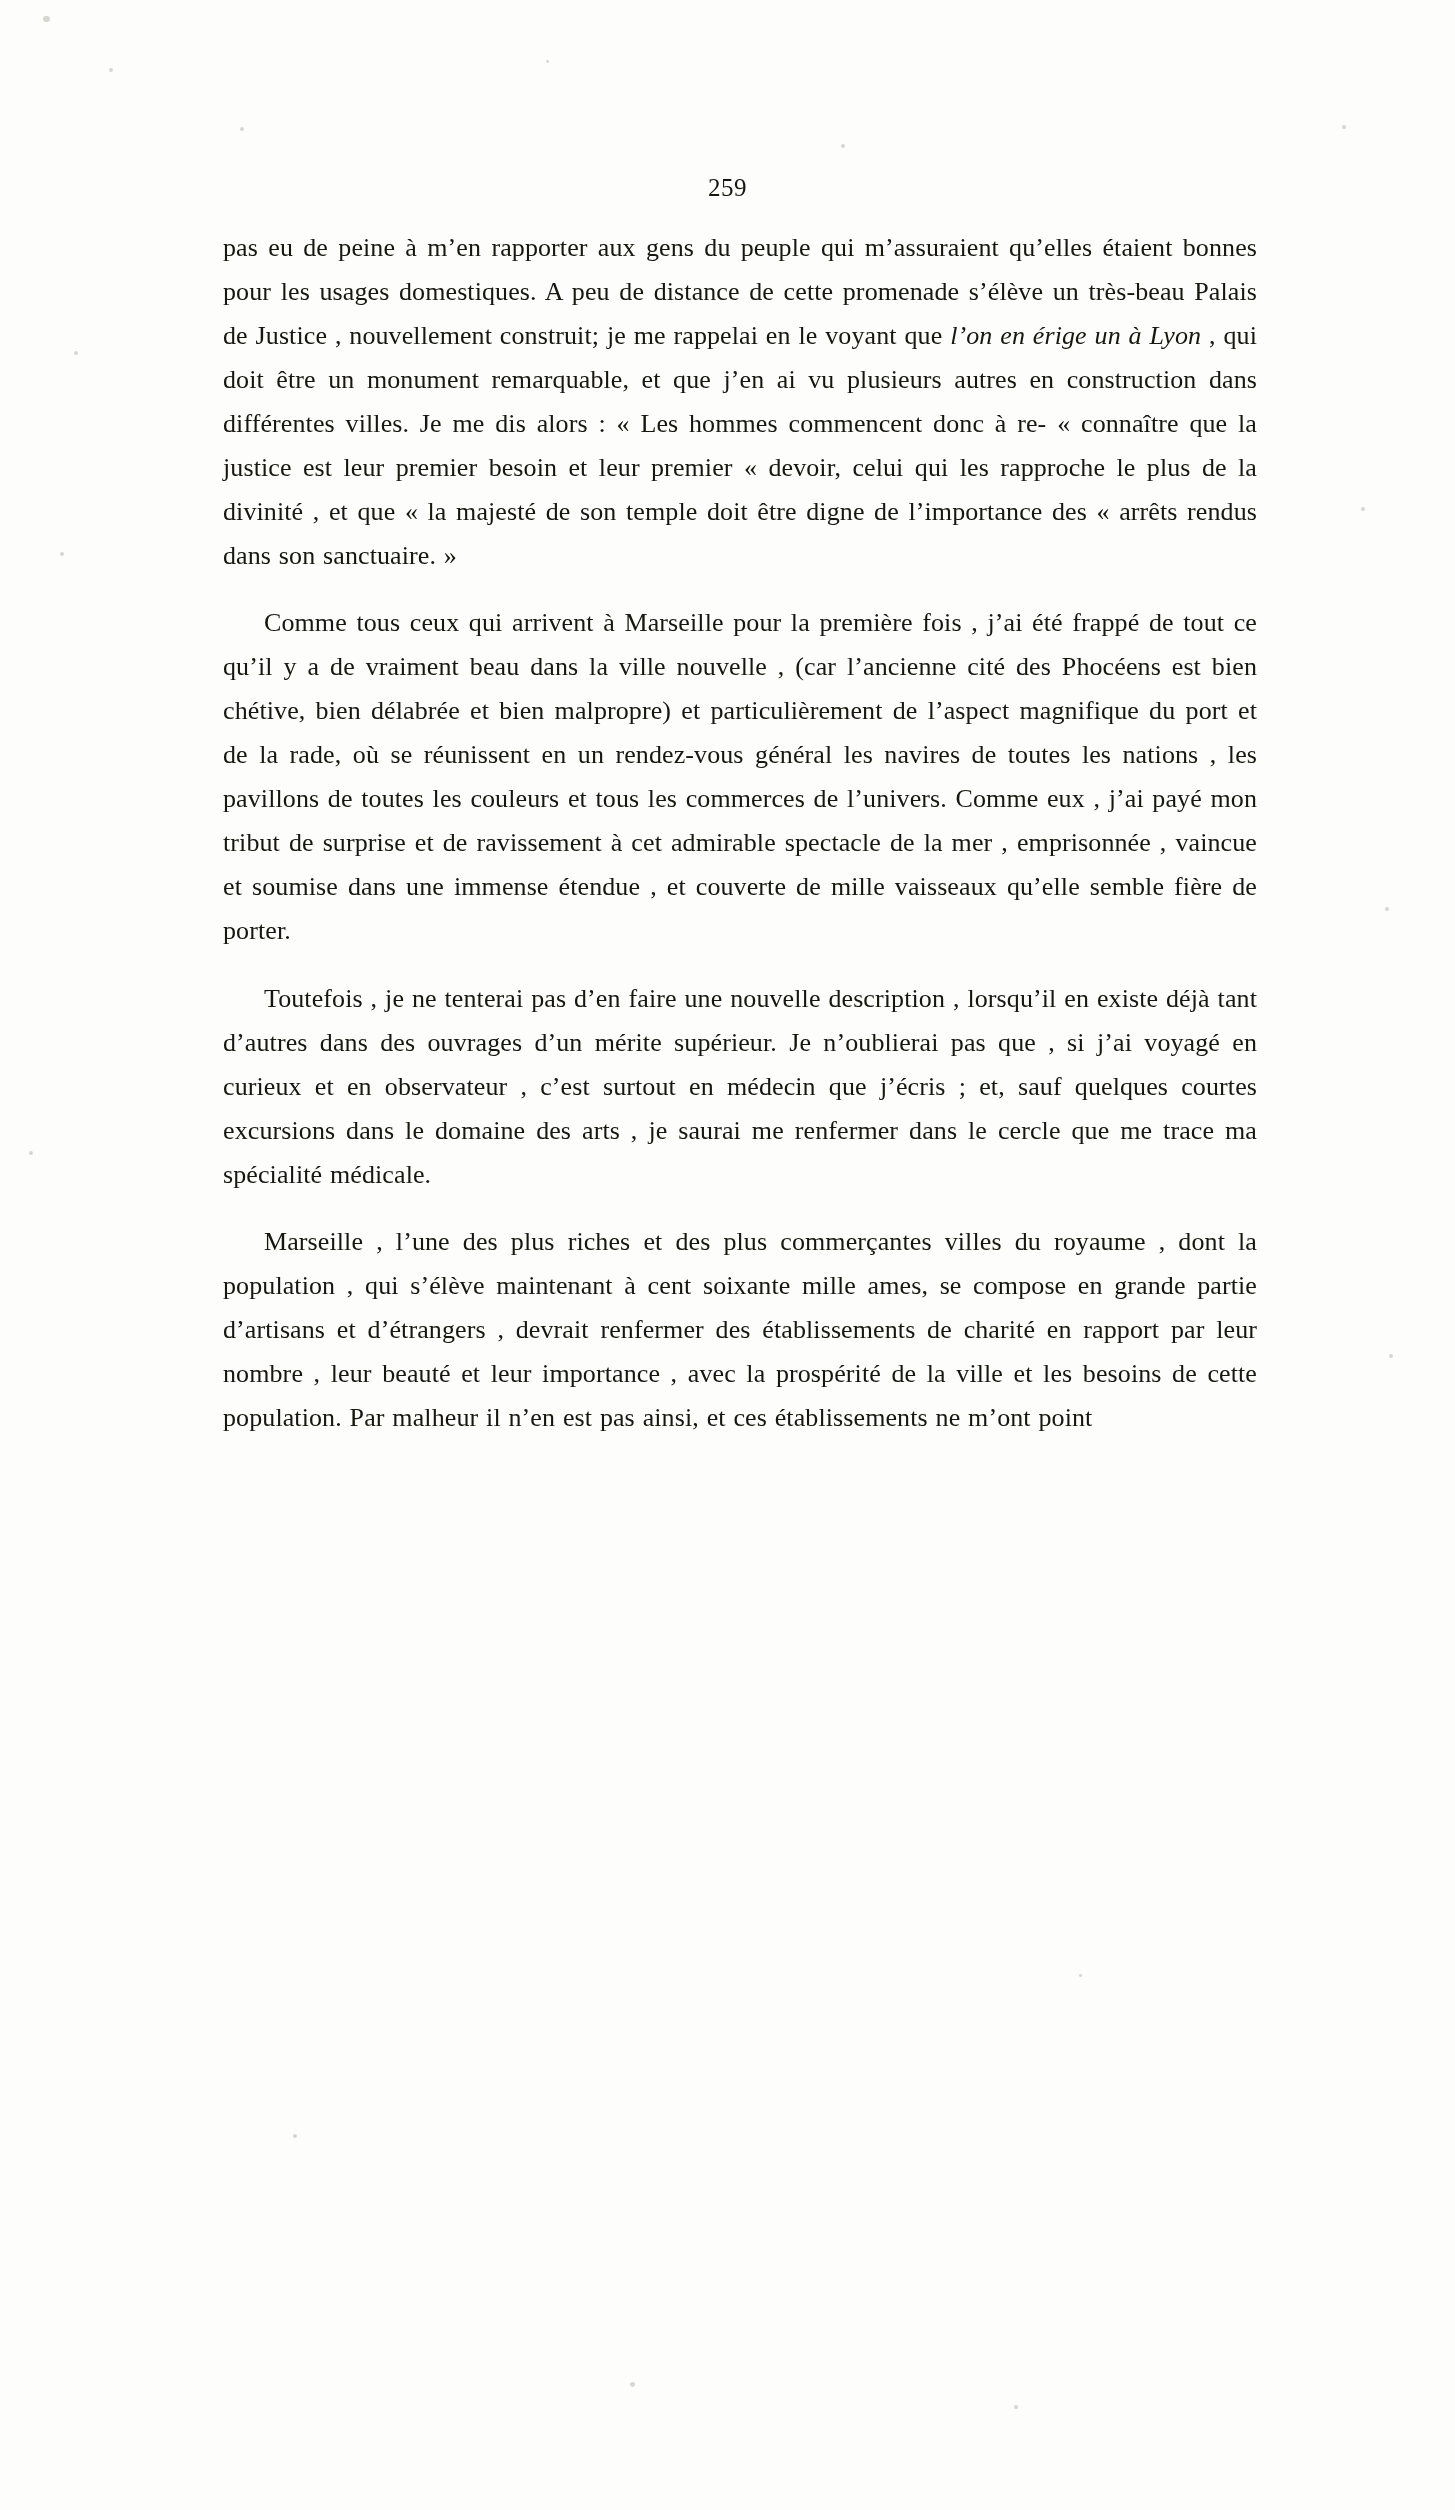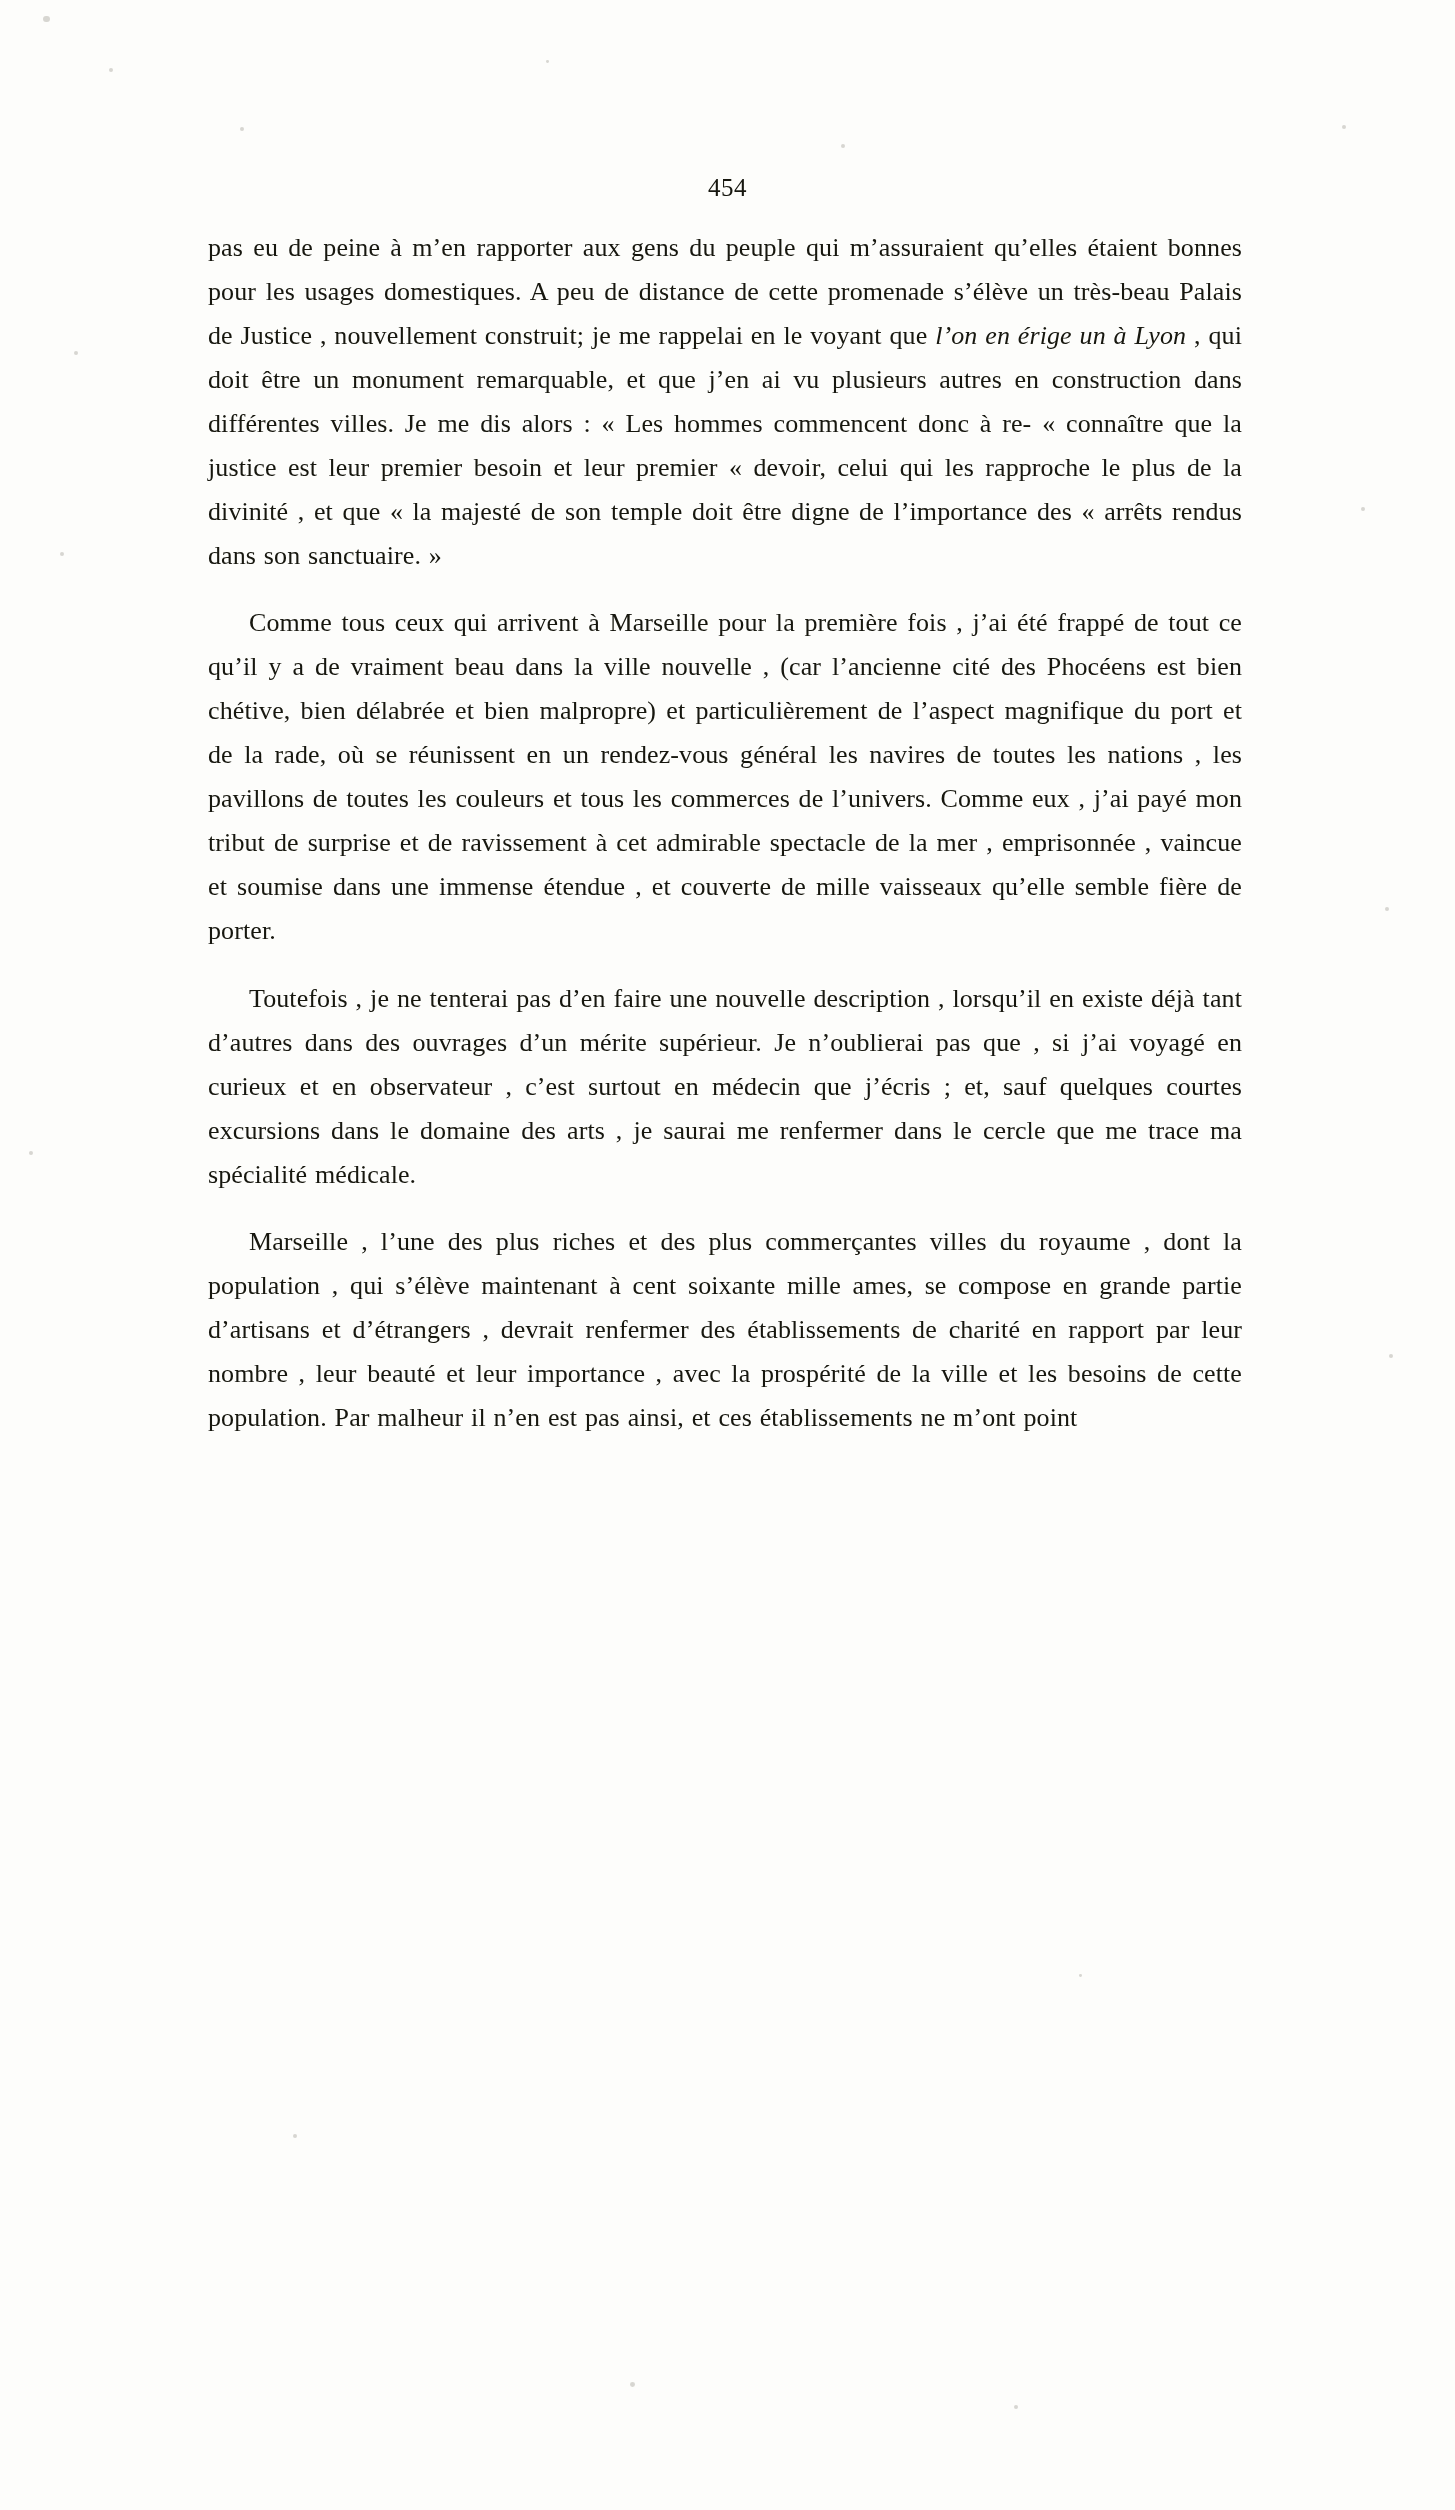--- a/index.html
+++ b/index.html
@@ -32,21 +32,21 @@
     top: 174px;
     left: 0;
     width: 100%;
     text-align: center;
     font-size: 25px;
     letter-spacing: 0.5px;
   }
   .text-block {
     position: absolute;
     top: 226px;
-    left: 208px;
+    left: 223px;
     width: 1034px;
   }
   p {
     margin: 0 0 23.4px 0;
     font-size: 26px;
     line-height: 44px;
     text-align: justify;
     text-justify: inter-word;
     letter-spacing: 0.1px;
     word-spacing: 1.2px;
@@ -81,21 +81,21 @@
   <div class="speck" style="left:60px;  top:552px; width:3.9px;  height:3.9px;"></div>
   <div class="speck" style="left:1361px;top:507px; width:3.9px;  height:3.9px;"></div>
   <div class="speck" style="left:1385px;top:907px; width:3.9px;  height:3.9px;"></div>
   <div class="speck" style="left:29px;  top:1151px;width:3.9px;  height:3.9px;"></div>
   <div class="speck" style="left:1389px;top:1354px;width:3.9px;  height:3.9px;"></div>
   <div class="speck" style="left:630px; top:2382px;width:4.9px;  height:4.9px;"></div>
   <div class="speck" style="left:1014px;top:2405px;width:3.9px;  height:3.9px;"></div>
   <div class="speck" style="left:293px; top:2134px;width:3.9px;  height:3.9px;"></div>
   <div class="speck" style="left:1079px;top:1974px;width:2.9px;  height:2.9px;"></div>
 
-  <div class="page-number">454</div>
+  <div class="page-number">259</div>
 
   <div class="text-block">
     <p class="hang">pas eu de peine à m’en rapporter aux gens du peuple qui m’assuraient qu’elles étaient bonnes pour les usages domestiques. A peu de distance de cette promenade s’élève un très-beau Palais de Justice , nouvellement construit; je me rappelai en le voyant que <span class="ital">l’on en érige un à Lyon</span> , qui doit être un monument remarquable, et que j’en ai vu plusieurs autres en construction dans différentes villes. Je me dis alors : « Les hommes commencent donc à re- « connaître que la justice est leur premier besoin et leur premier « devoir, celui qui les rapproche le plus de la divinité , et que « la majesté de son temple doit être digne de l’importance des « arrêts rendus dans son sanctuaire. »</p>
     <p class="indent">Comme tous ceux qui arrivent à Marseille pour la première fois , j’ai été frappé de tout ce qu’il y a de vraiment beau dans la ville nouvelle , (car l’ancienne cité des Phocéens est bien chétive, bien délabrée et bien malpropre) et particulièrement de l’aspect magnifique du port et de la rade, où se réunissent en un rendez-vous général les navires de toutes les nations , les pavillons de toutes les couleurs et tous les commerces de l’univers. Comme eux , j’ai payé mon tribut de surprise et de ravissement à cet admirable spectacle de la mer , emprisonnée , vaincue et soumise dans une immense étendue , et couverte de mille vaisseaux qu’elle semble fière de porter.</p>
     <p class="indent">Toutefois , je ne tenterai pas d’en faire une nouvelle description , lorsqu’il en existe déjà tant d’autres dans des ouvrages d’un mérite supérieur. Je n’oublierai pas que , si j’ai voyagé en curieux et en observateur , c’est surtout en médecin que j’écris ; et, sauf quelques courtes excursions dans le domaine des arts , je saurai me renfermer dans le cercle que me trace ma spécialité médicale.</p>
     <p class="indent">Marseille , l’une des plus riches et des plus commerçantes villes du royaume , dont la population , qui s’élève maintenant à cent soixante mille ames, se compose en grande partie d’artisans et d’étrangers , devrait renfermer des établissements de charité en rapport par leur nombre , leur beauté et leur importance , avec la prospérité de la ville et les besoins de cette population. Par malheur il n’en est pas ainsi, et ces établissements ne m’ont point</p>
   </div>
 
 </div>
 

